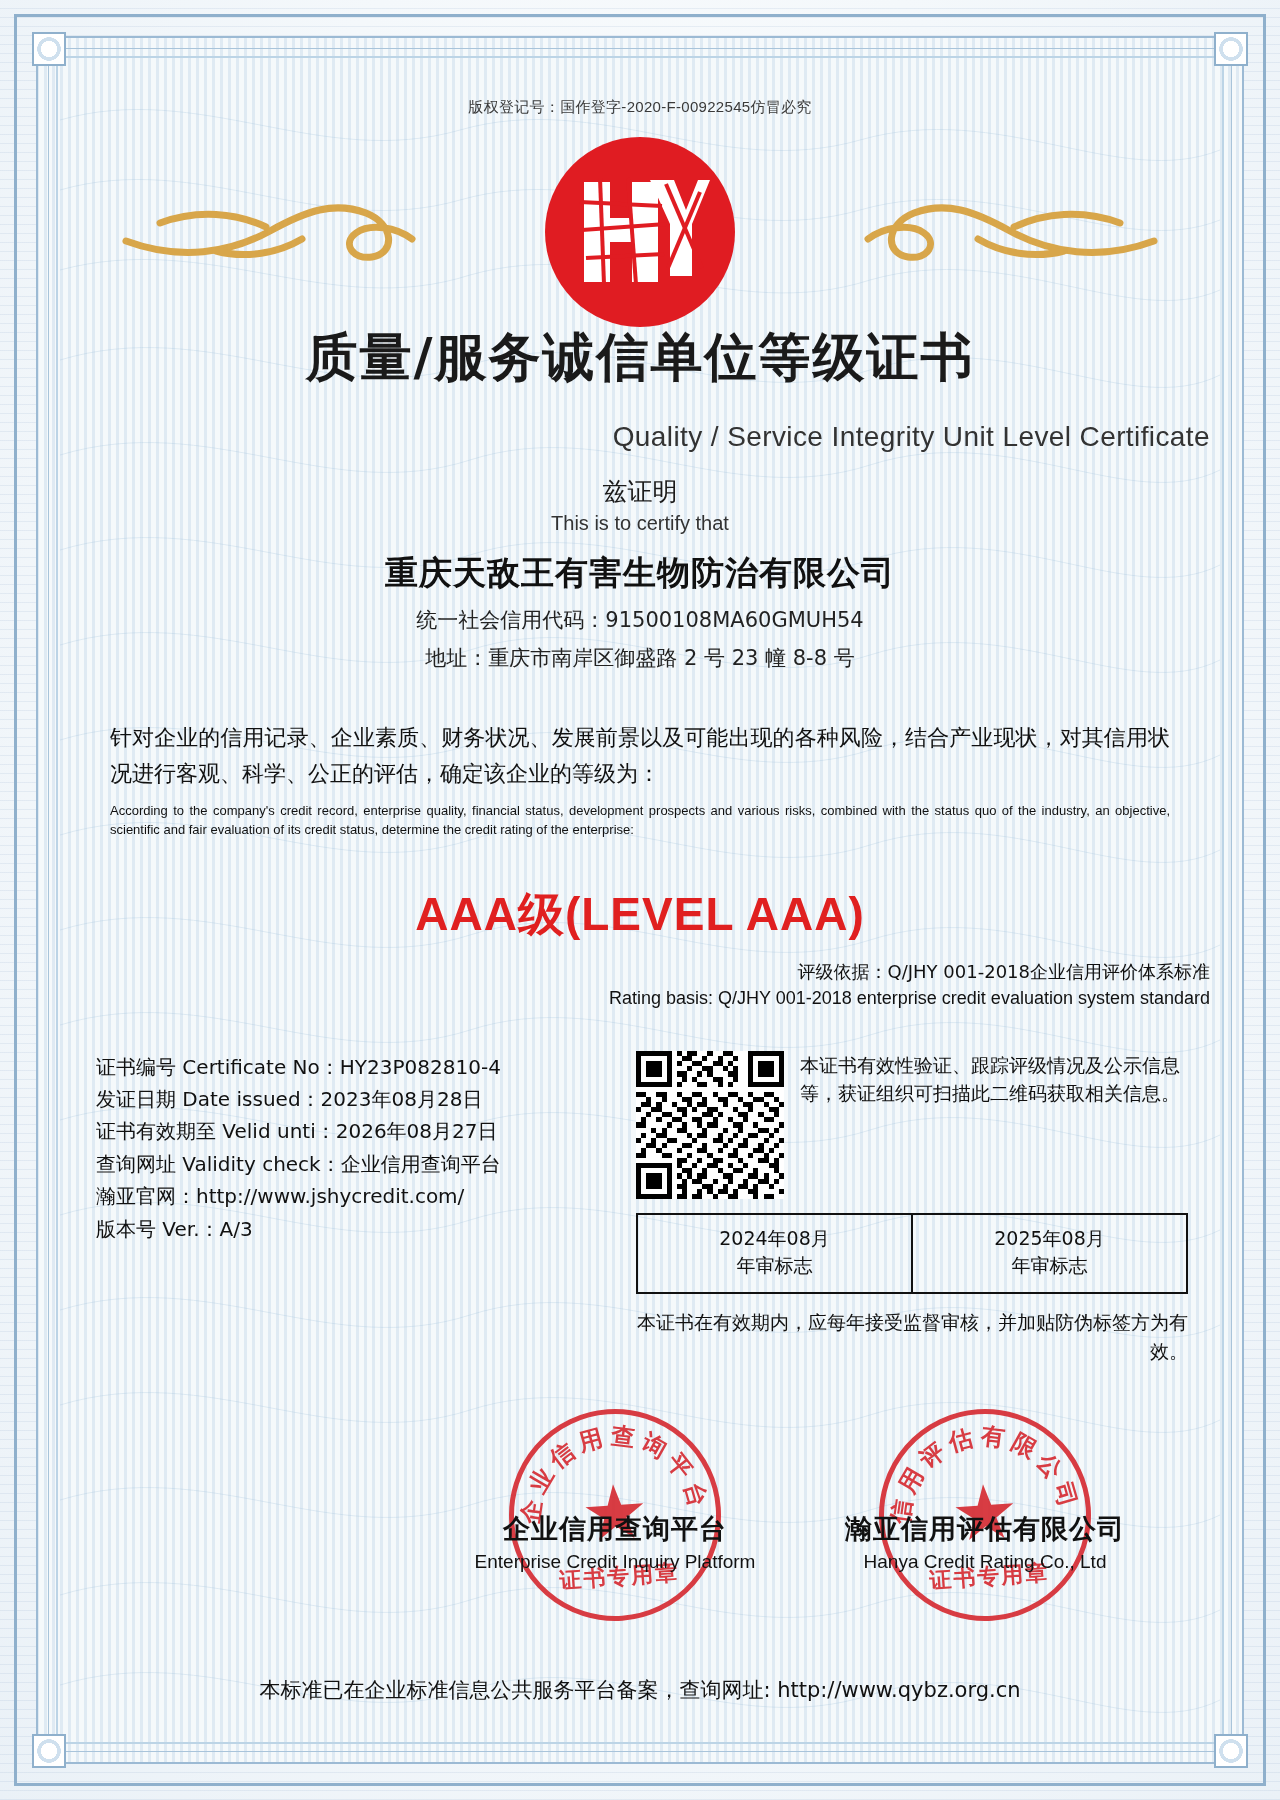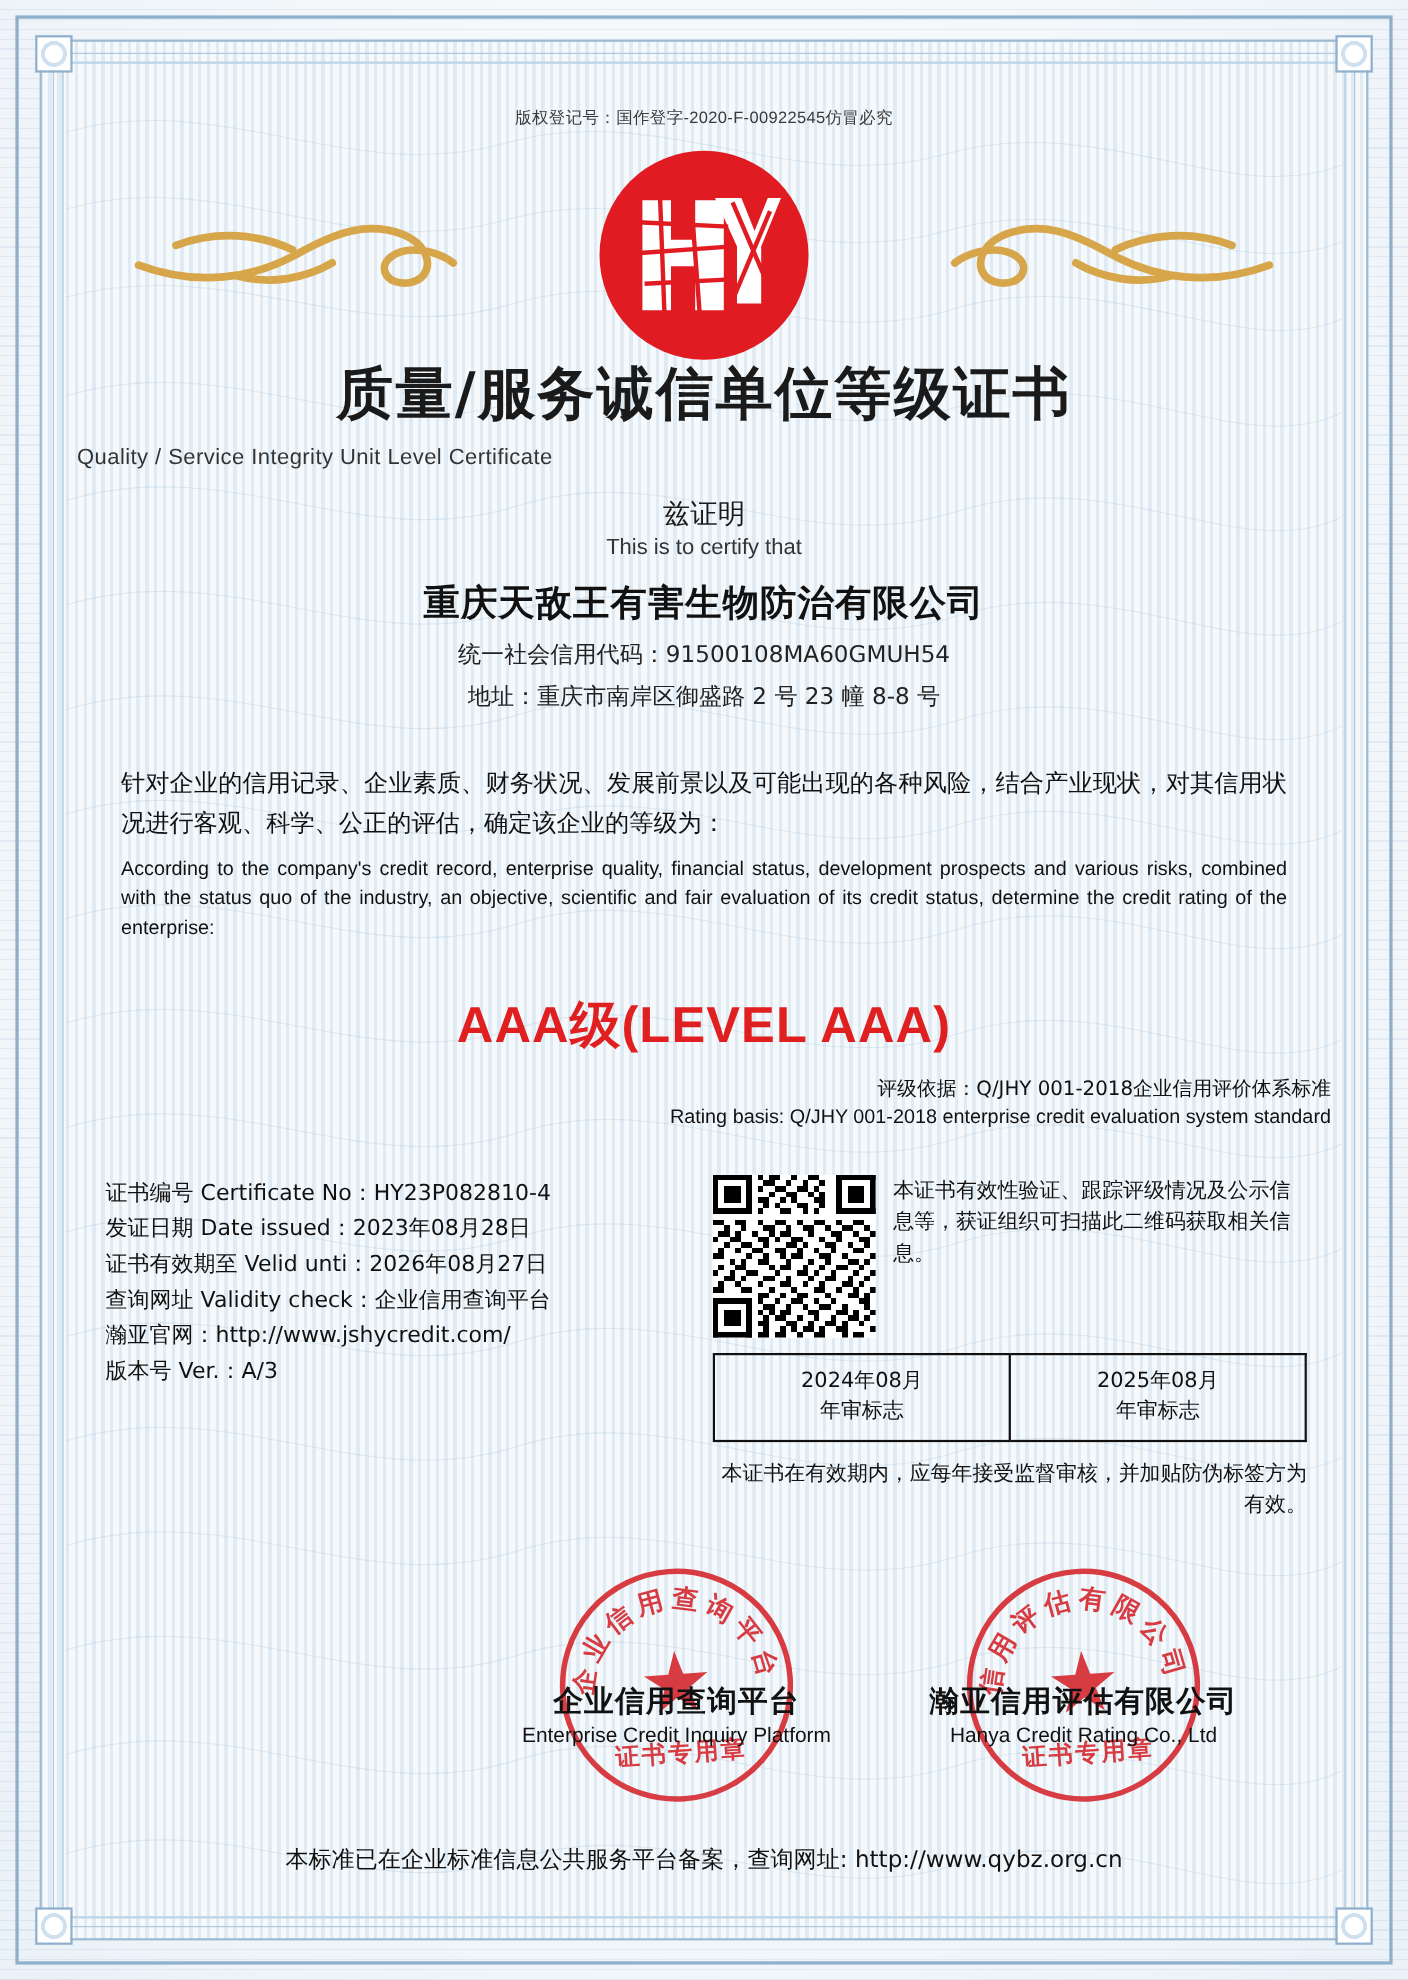--- a/index.html
+++ b/index.html
@@ -99,24 +99,24 @@
   h1.title-cn{
     margin:6px 0 0;
     text-align:center;
     font-size:52px;
     font-weight:bold;
     letter-spacing:2px;
     color:#1a1a1a;
     font-family:"DejaVu Sans", sans-serif;
   }
   .title-en{
-    text-align:left;
-    font-size:20px;
+    text-align:right;
+    font-size:28px;
     color:#333;
-    margin-top:12px;
+    margin-top:28px;
     letter-spacing:.4px;
   }
   .certify-cn{
     text-align:center;font-size:25px;color:#1a1a1a;margin-top:22px;
     font-family:"DejaVu Sans", sans-serif;
   }
   .certify-en{
     text-align:center;font-size:20px;color:#333;margin-top:4px;
   }
   .company{
@@ -133,21 +133,21 @@
     font-family:"DejaVu Sans", sans-serif;
   }
   .body-block{
     margin:48px 40px 0 40px;
   }
   .body-cn{
     font-size:22px;line-height:1.65;color:#111;text-align:justify;
     font-family:"DejaVu Sans", sans-serif;
   }
   .body-en{
-    font-size:18px;line-height:1.5;color:#111;text-align:justify;margin-top:8px;
+    font-size:13px;line-height:1.5;color:#111;text-align:justify;margin-top:8px;
   }
   .level{
     text-align:center;
     color:#e02020;
     font-size:46px;
     font-weight:bold;
     margin-top:44px;
     letter-spacing:1px;
     font-family:Liberation Sans, sans-serif;
   }
@@ -170,21 +170,21 @@
     width:540px;
     font-size:20px;
     line-height:1.62;
     color:#111;
     font-family:"DejaVu Sans", sans-serif;
   }
   .detail-right{
     flex:1;
     display:flex;
     flex-direction:column;
-    padding-left:12px;
+    padding-left:0;
   }
   .qr-row{display:flex;align-items:flex-start;}
   .qr{
     width:148px;height:148px;flex:0 0 148px;
     background:#fff;
   }
   .qr-note{
     margin-left:16px;
     font-size:19px;line-height:1.5;color:#111;
     font-family:"DejaVu Sans", sans-serif;

